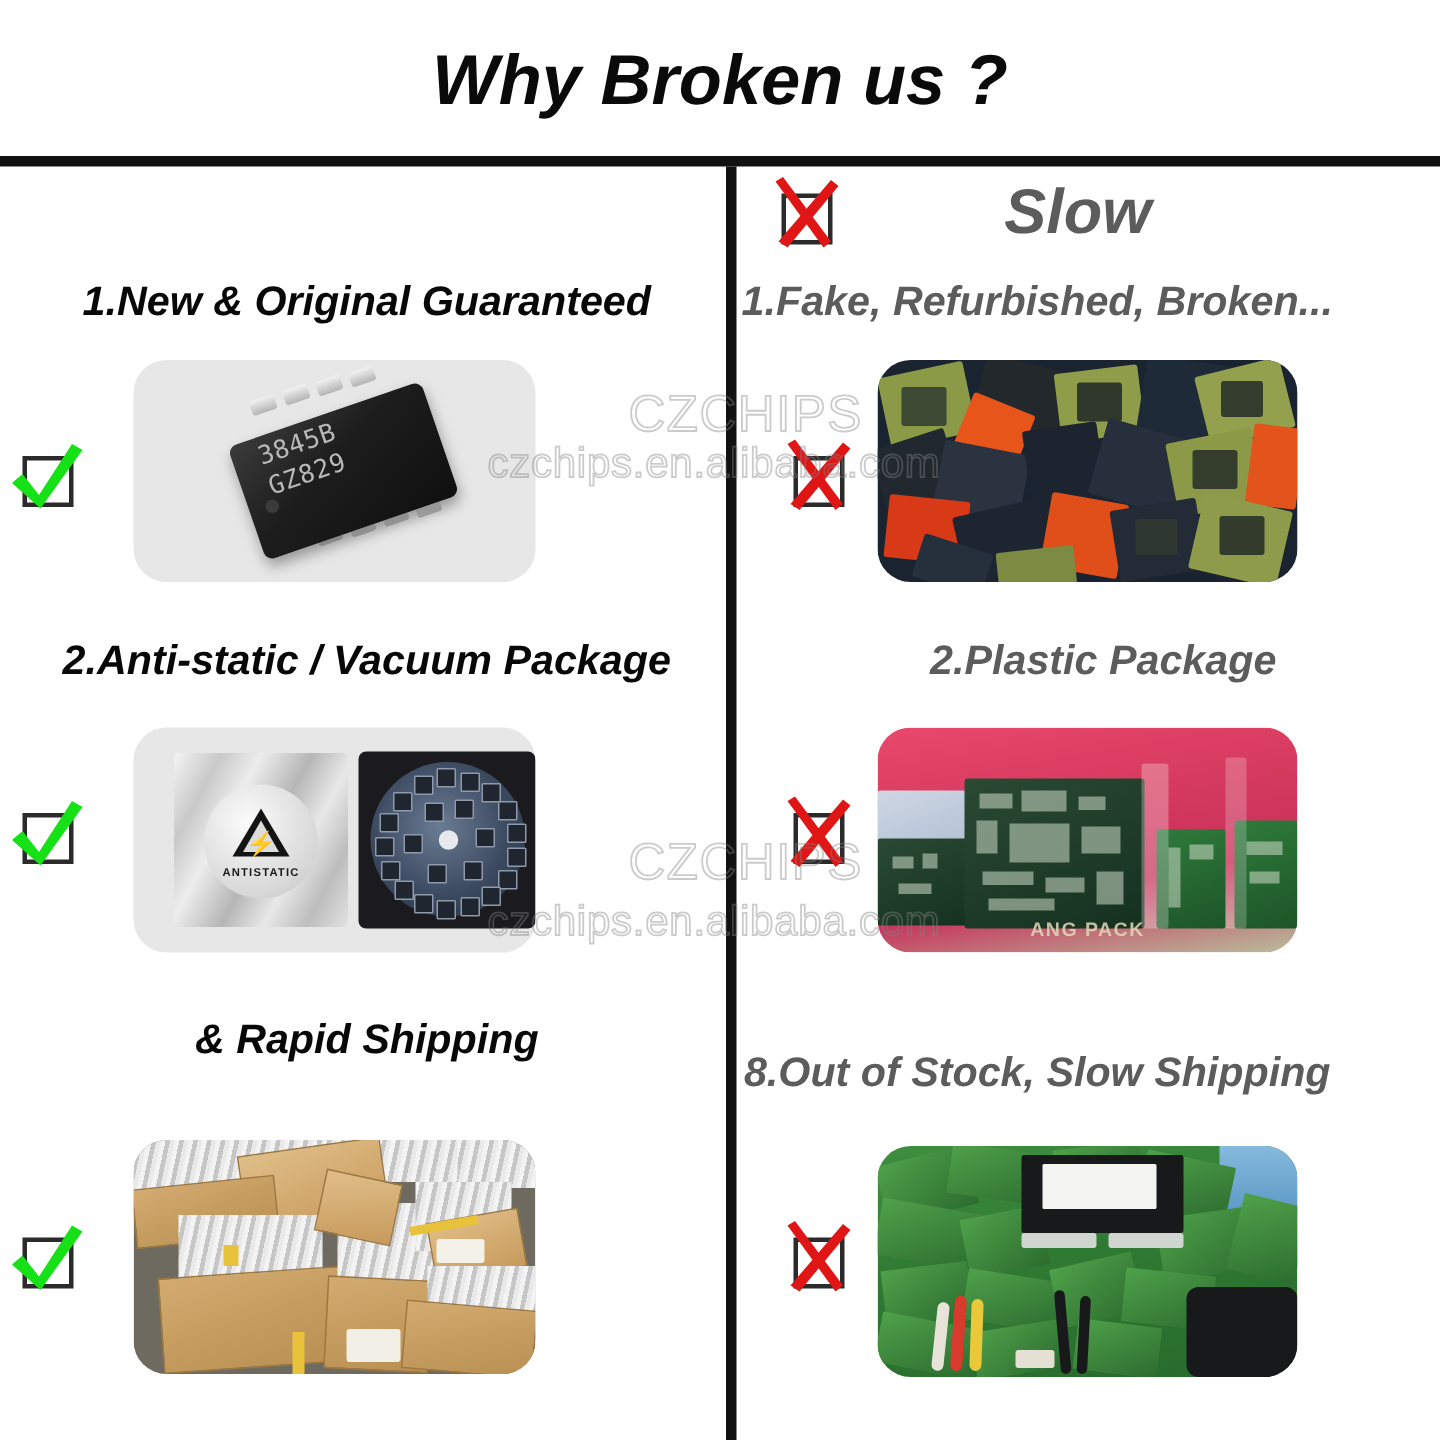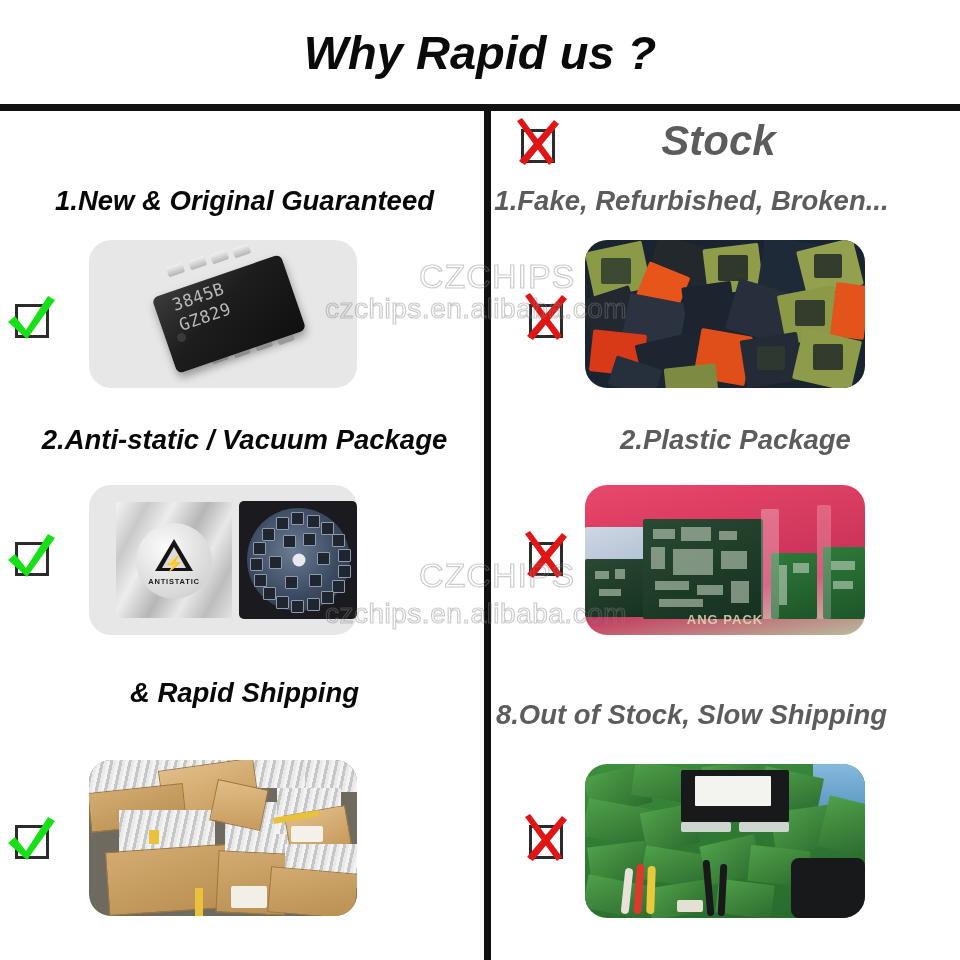--- a/index.html
+++ b/index.html
@@ -328,36 +328,36 @@
   }
   .wm-a { font-size: 34px; letter-spacing: 1px; }
   .wm-b { font-size: 28px; letter-spacing: 0.5px; }
 </style>
 </head>
 <body>
 
 <div id="page">
 
   <div class="title-bar">
-    <div class="title-text">Why Rapid us ?</div>
+    <div class="title-text">Why Broken us ?</div>
   </div>
 
   <div class="hrule"></div>
   <div class="vrule"></div>
 
 
   <div class="colhead right">
     <div class="mark" style="left:25px; top:13px;">
       <div class="box"></div>
       <svg viewBox="0 0 60 60">
         <path d="M9 7 L14 4 L46 47 L41 51 Z" fill="#e01616"></path>
         <path d="M46 6 L51 10 L17 51 L11 47 Z" fill="#e01616"></path>
       </svg>
     </div>
-    <div class="colhead-label">Stock</div>
+    <div class="colhead-label">Slow</div>
   </div>
 
   <div class="row left" style="top:186px; height:232px;">
     <div class="item-title" style="top:0px;">1.New &amp; Original Guaranteed</div>
 
     <div class="mark" style="left:10px; top:113px;">
       <div class="box"></div>
       <svg viewBox="0 0 60 60">
         <path d="M6 33 L13 27 L24 41 L46 7 L53 11 L25 50 Z" fill="#16e016"></path>
       </svg>

